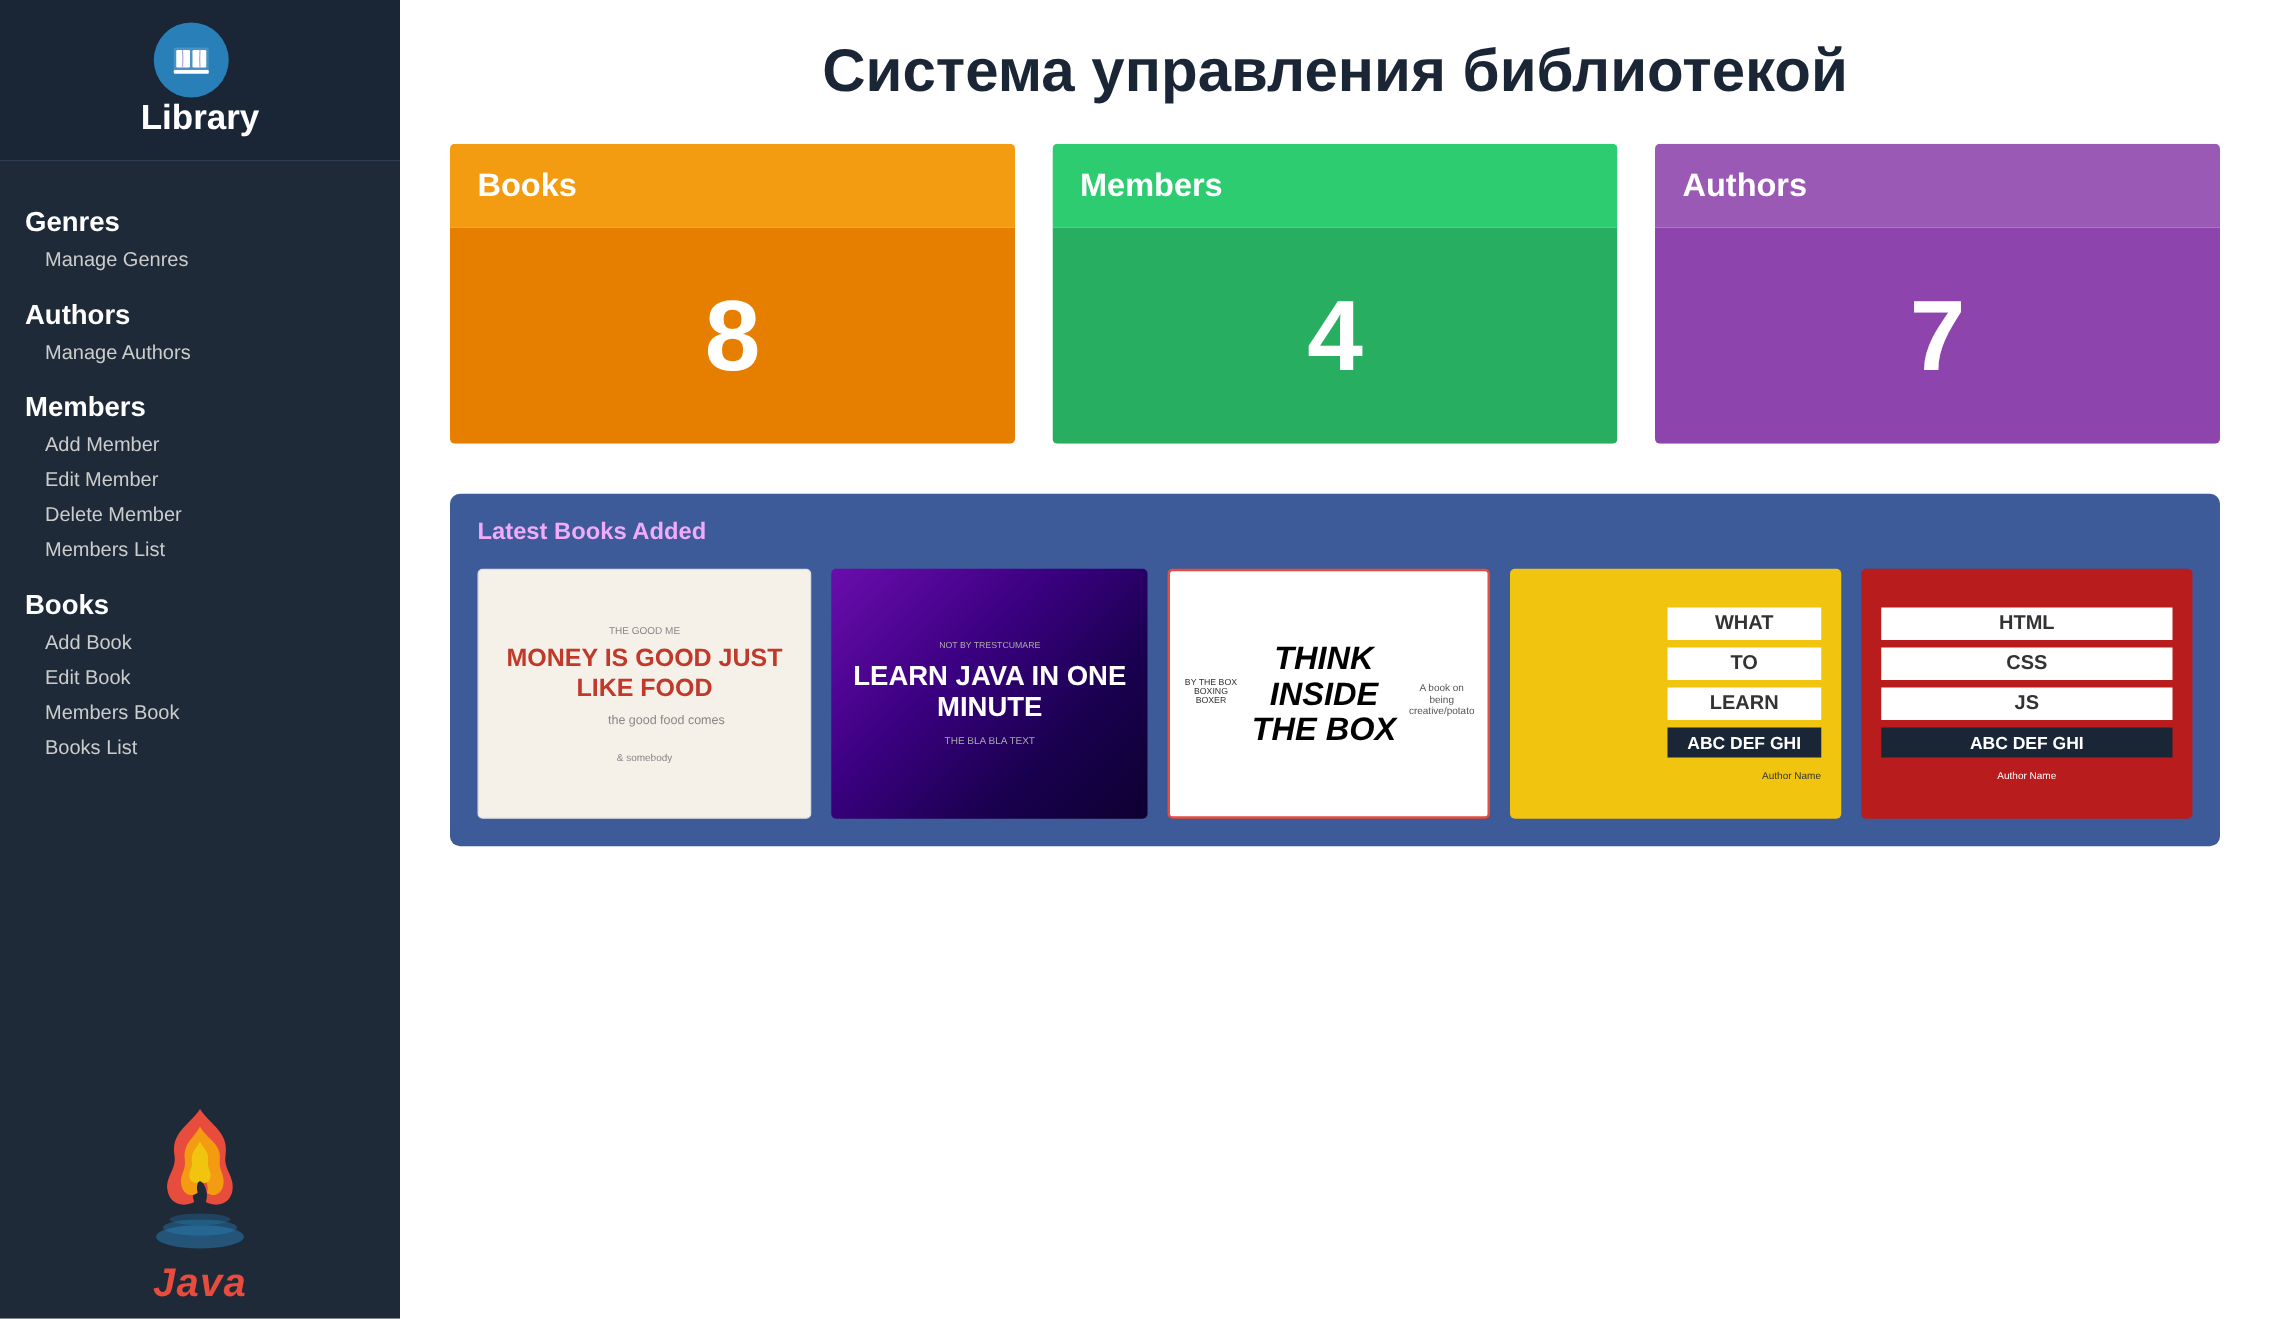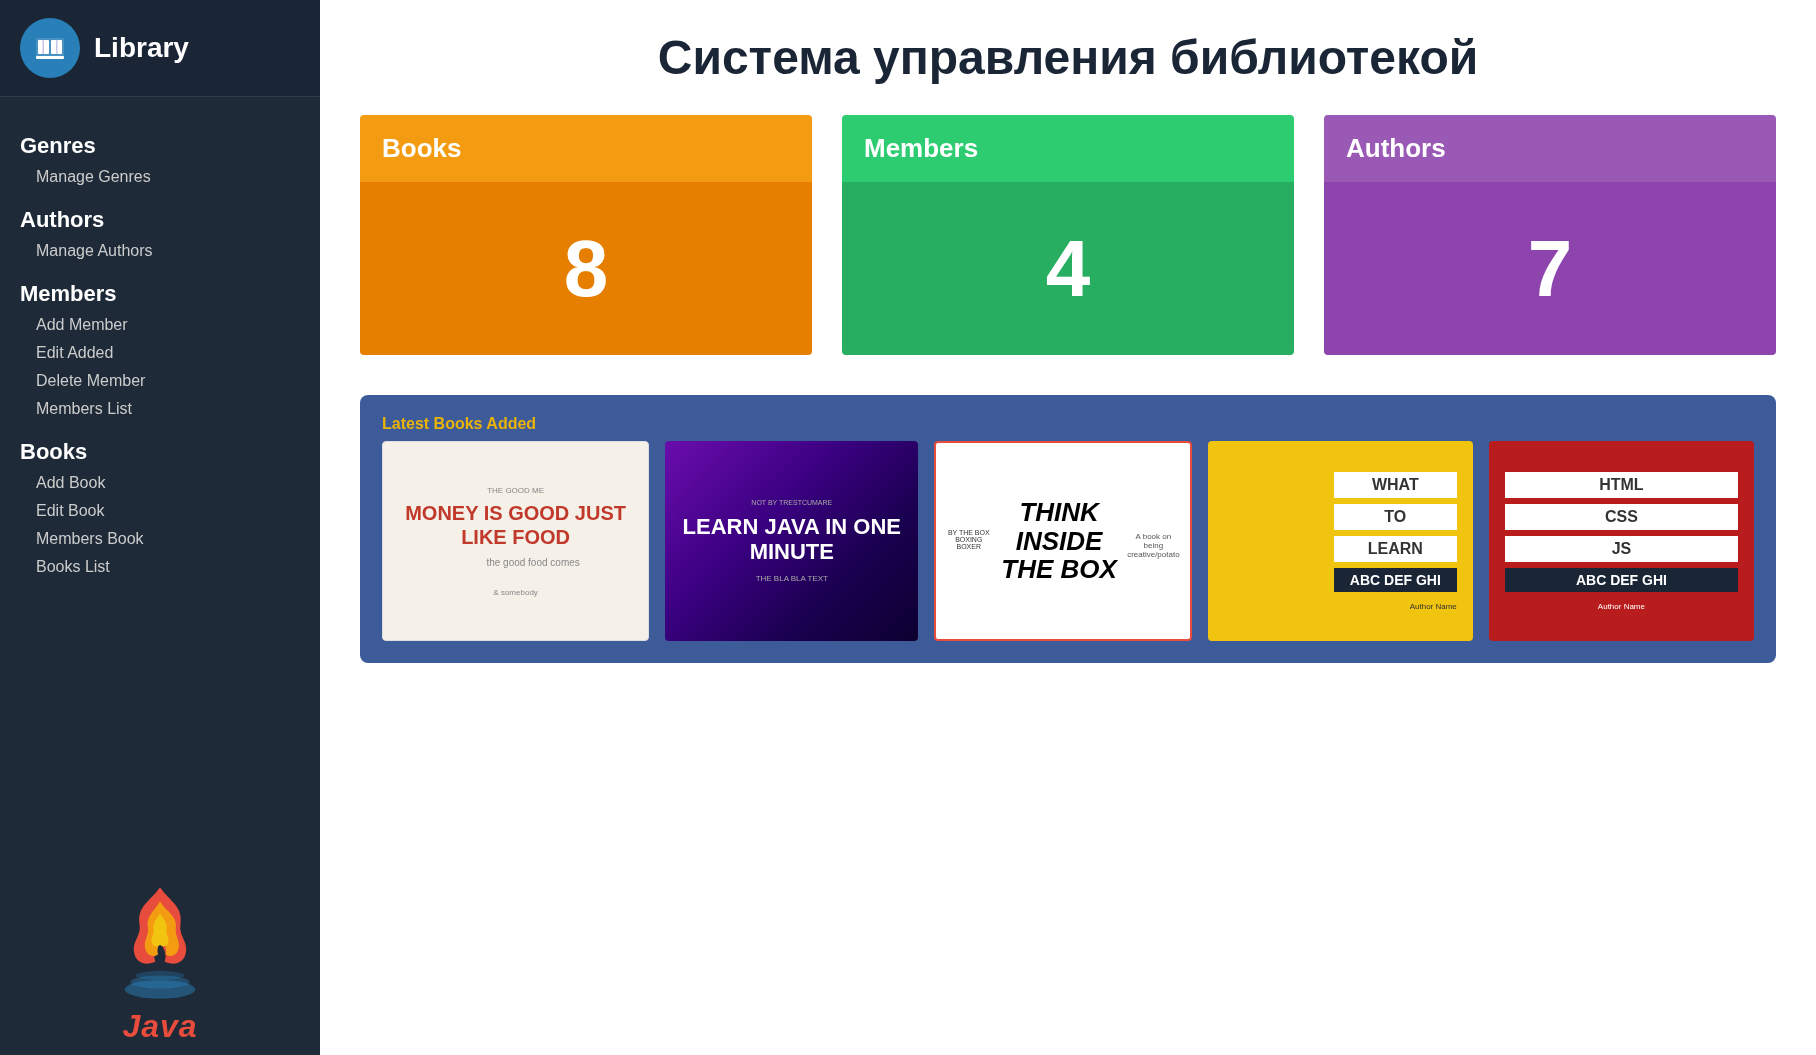--- a/index.html
+++ b/index.html
@@ -15,20 +15,21 @@
       flex-direction: column;
       padding: 0;
       flex-shrink: 0;
     }
     .sidebar-logo {
       display: flex;
       align-items: center;
       padding: 18px 20px;
       background: #1a2535;
       border-bottom: 1px solid #2c3e50;
+      flex-direction: column;
     }
     .sidebar-logo-icon {
       width: 60px;
       height: 60px;
       background: #2980b9;
       border-radius: 50%;
       display: flex;
       align-items: center;
       justify-content: center;
       margin-right: 14px;
@@ -125,24 +126,24 @@
       color: #fff;
     }
 
     
     .latest-books-section {
       background: #3d5a99;
       border-radius: 8px;
       padding: 20px 22px 22px 22px;
     }
     .latest-books-title {
-      font-size: 16px;
-      font-weight: bold;
-      color: #eab308;
-      margin-bottom: 8px;
+      font-size: 19px;
+      font-weight: bold;
+      color: #f0abfc;
+      margin-bottom: 18px;
     }
     .books-row {
       display: flex;
       gap: 16px;
     }
     .book-cover {
       flex: 1;
       height: 200px;
       border-radius: 4px;
       overflow: hidden;
@@ -271,21 +272,21 @@
   <nav class="sidebar-nav">
 
     <div class="nav-section-title">Genres</div>
     <a class="nav-item">Manage Genres</a>
 
     <div class="nav-section-title">Authors</div>
     <a class="nav-item">Manage Authors</a>
 
     <div class="nav-section-title">Members</div>
     <a class="nav-item">Add Member</a>
-    <a class="nav-item">Edit Added</a>
+    <a class="nav-item">Edit Member</a>
     <a class="nav-item">Delete Member</a>
     <a class="nav-item">Members List</a>
 
     <div class="nav-section-title">Books</div>
     <a class="nav-item">Add Book</a>
     <a class="nav-item">Edit Book</a>
     <a class="nav-item">Members Book</a>
     <a class="nav-item">Books List</a>
   </nav>
 

